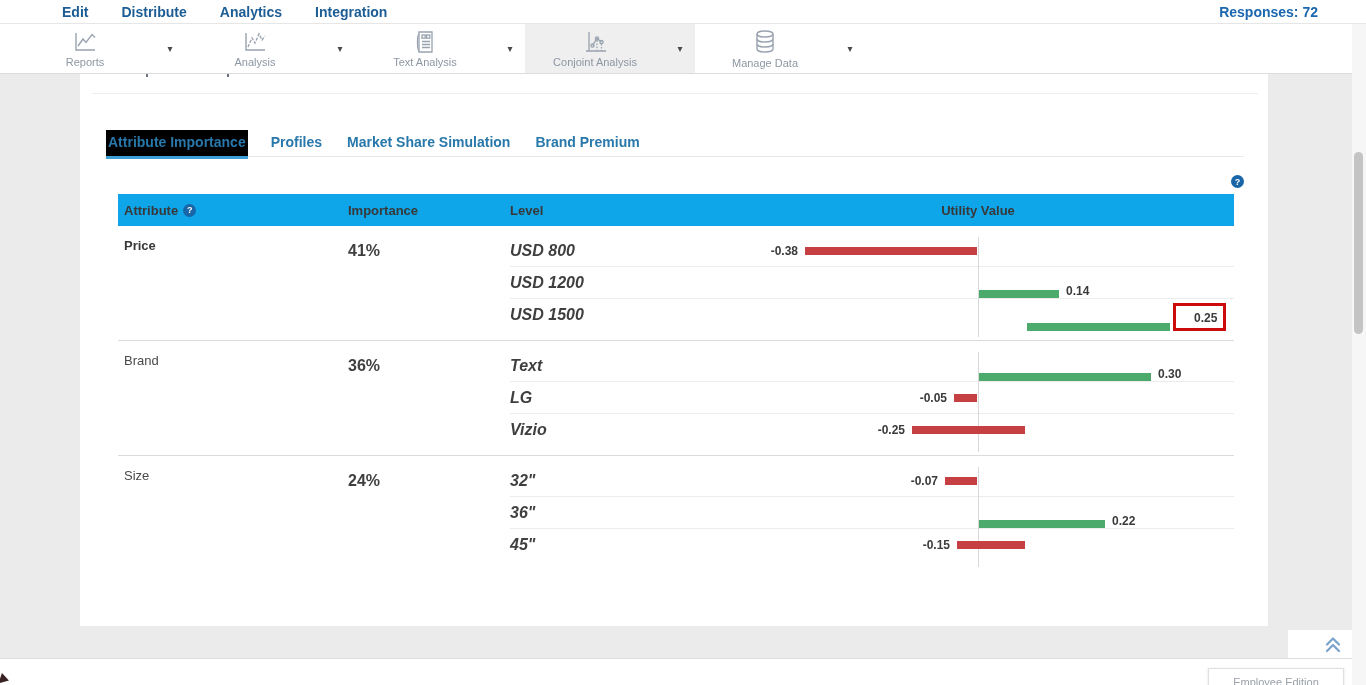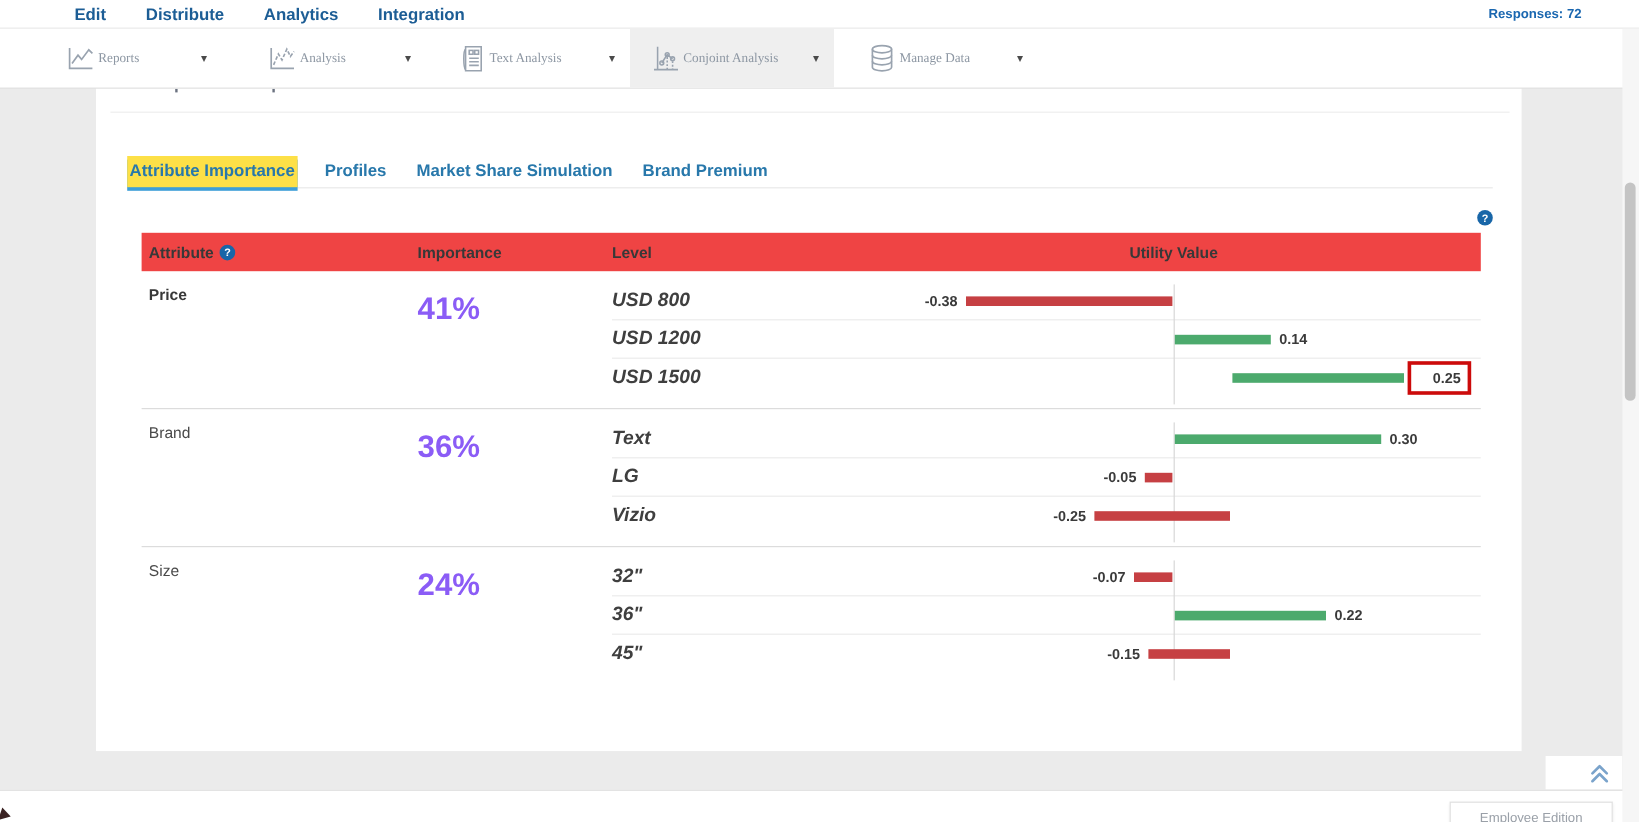--- a/index.html
+++ b/index.html
@@ -10,73 +10,73 @@
     --responses-blue:#1a67b0; --pos:#4caa6d; --neg:#c64043; --hl:#cc0b0b;
     --tool-gray:#8d97a3; --icon-gray:#99a3af;
   }
   
   #topnav{ position:absolute; top:0; left:0; width:1366px; height:24px;
     background:#fff; border-bottom:1px solid #e6e6e6; display:flex; align-items:center;padding-left:44px; }
   #nav-menu{ display:flex; gap:33px; padding-left:18px; align-items:center; }
   .nav-item{ font-size:14px; font-weight:700; color:var(--nav-blue);
     text-decoration:none; cursor:pointer; line-height:22px; }
   .nav-item.active{ text-underline-offset:3px; }
-  #responses{ margin-left:auto; margin-right:48px; font-size:11px; font-weight:700;
+  #responses{ margin-left:auto; margin-right:48px; font-size:14px; font-weight:700;
     color:var(--responses-blue); }
   
   #toolbar{ position:absolute; top:24px; left:0; width:1366px; height:50px;
     background:#fff; border-bottom:1px solid #ddd; display:flex; padding-left:15px; }
   .tool-group{ width:170px; height:100%; display:flex; align-items:stretch; }
   .tool-group.active{ background:#efefef; }
-  .tool-btn{ flex:1; display:flex; align-items:center;
-    justify-content:center; gap:2px; cursor:pointer;font-family:Liberation Serif, serif; }
+  .tool-btn{ flex:1; display:flex; flex-direction:column; align-items:center;
+    justify-content:center; gap:2px; cursor:pointer; }
   .tool-btn .lbl{ font-size:11px; color:var(--tool-gray); }
   .tool-caret{ width:30px; display:flex; align-items:center; justify-content:center;
     color:#4a4a4a; font-size:10px; cursor:pointer; }
   .tool-icon svg{ display:block; }
   
   #card{ position:absolute; left:80px; top:74px; width:1188px; height:552px;
     background:#fff; overflow:hidden; }
   .remnant{ position:absolute; top:0; width:2px; height:3px; background:#6b7280; }
   #card-divider{ position:absolute; left:12px; top:19px; width:1166px; height:1px;
     background:#eee; }
   
   #tabs{ position:absolute; left:26px; top:56px; width:1138px; height:27px;
     border-bottom:1px solid #e9e9e9; display:flex; gap:21px; align-items:flex-end; }
   .tab{ font-size:14px; font-weight:700; color:var(--tab-blue); padding:4px 2px 6px;
     cursor:pointer; white-space:nowrap; }
-  .tab.active{ background:#fde047; box-shadow:0 3px 0 0 var(--tab-underline); }
+  .tab.active{ background:#000000; box-shadow:0 3px 0 0 var(--tab-underline); }
   .help-dot{ display:inline-flex; width:13px; height:13px; border-radius:50%;
     background:#1866a8; color:#fff; font-size:9px; font-weight:700;
     align-items:center; justify-content:center; cursor:pointer; }
   #table-help{ position:absolute; left:1151px; top:101px; }
   
   #utility-table{ position:absolute; left:38px; top:120px; width:1116px; }
-  .thead{ display:grid; grid-template-columns:230px 162px 724px; background:#ef4444;
+  .thead{ display:grid; grid-template-columns:230px 162px 724px; background:#0ea5e9;
     height:32px; align-items:center; font-size:13px; font-weight:700; color:#383838; }
   .thead .h-attr{ padding-left:6px; display:flex; align-items:center; gap:5px; }
   .th-level-util{ position:relative; height:100%; display:flex; align-items:center; }
   .th-util{ position:absolute; left:468px; transform:translateX(-50%); }
   .attr-block{ display:grid; grid-template-columns:230px 162px 724px;
     padding:9px 0 9px; border-bottom:1px solid #dcdcdc; }
   .attr-block:last-child{ border-bottom:none; }
   .attr-name{ font-size:13px; color:#4a4a4a; padding:3px 0 0 6px; }
   .attr-block:first-child .attr-name{ font-weight:700; color:#383838; }
-  .importance{ font-size:26px; font-weight:700; color:#8b5cf6; padding-top:7px; }
+  .importance{ font-size:16px; font-weight:700; color:#404040; padding-top:7px; }
   .levels{ position:relative; }
   .axis{ position:absolute; left:468px; top:2px; bottom:-6px; width:1px;
     background:#d8d8d8; }
   .level-row{ display:grid; grid-template-columns:234px 490px; height:32px;
     align-items:center; border-bottom:1px solid #ececec; }
   .level-row:last-child{ border-bottom:none;gap:48px; }
   .level-name{ font-size:16px; font-weight:700; font-style:italic; color:#3f3f3f; }
   .chart-cell{ position:relative; height:100%; }
   .bar-group{ position:absolute; top:0; height:100%; display:flex;
     align-items:center; gap:7px; }
-  .bar-group.pos{ left:235px; }
+  .bar-group.pos{ left:235px;align-items:flex-end; }
   .bar-group.neg{ right:257px; }
   .bar{ height:8px; }
   .val-label{ font-size:12px; font-weight:700; color:#3a3a3a; white-space:nowrap; }
   .hl-box{ border:3px solid var(--hl); padding:2px 6px 2px 18px; margin-left:-4px; }
   
   #gray-strip{ position:absolute; left:0; top:626px; width:1366px; height:32px;
     background:#ebebeb; }
   #scrolltop{ position:absolute; left:1288px; top:630px; width:64px; height:28px;
     background:#fff; display:flex; align-items:center; justify-content:flex-end;
     padding-right:8px; cursor:pointer; }

